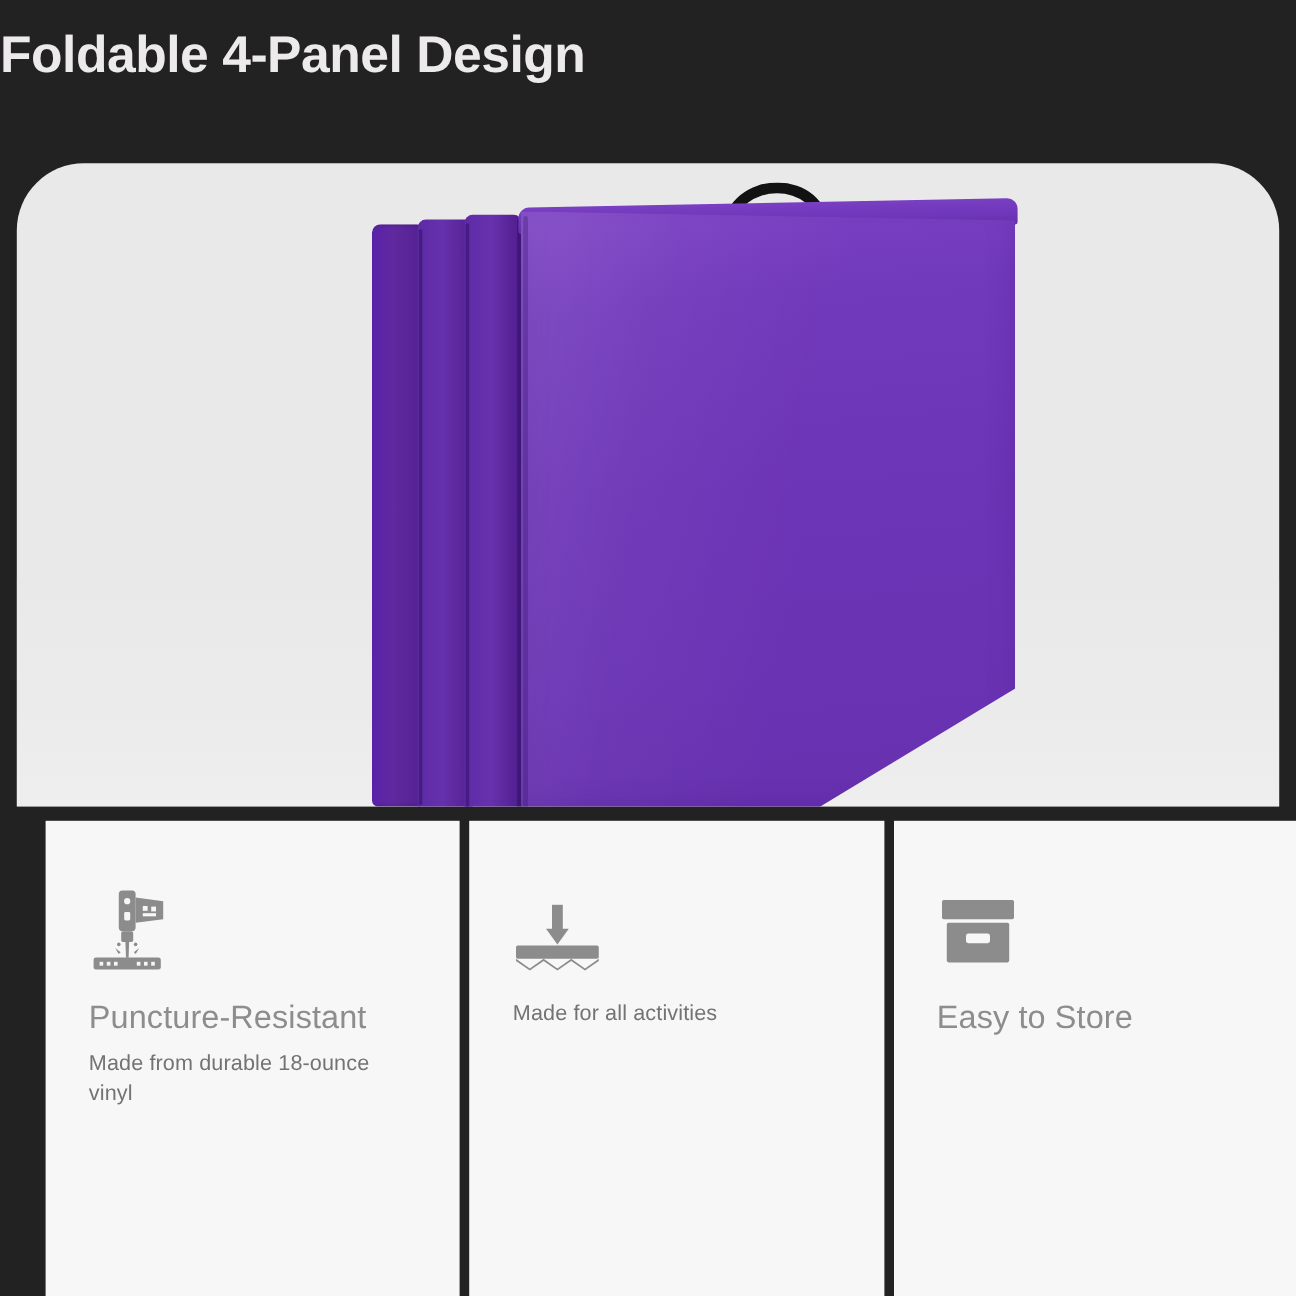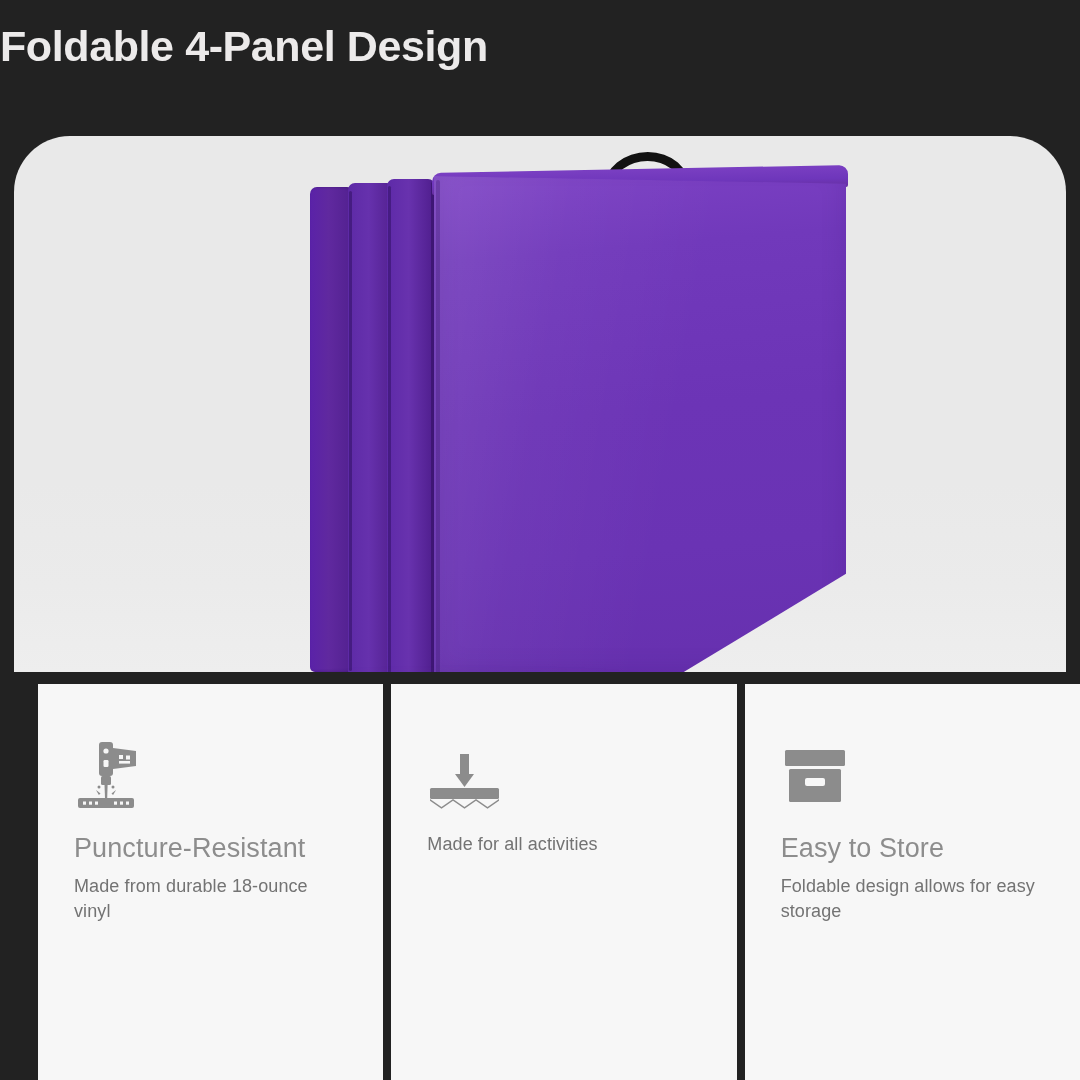--- a/index.html
+++ b/index.html
@@ -321,17 +321,16 @@
       <div class="card-icon">
         <svg width="78" height="70" viewBox="0 0 78 70" xmlns="http://www.w3.org/2000/svg">
           <g class="icon-gray">
             <rect x="4" y="10" width="60" height="16" rx="1.5"></rect>
             <rect x="8" y="29" width="52" height="33" rx="1.5"></rect>
             <rect x="24" y="38" width="20" height="8" rx="2" fill="#f7f7f7"></rect>
           </g>
         </svg>
       </div>
       <h2 class="card-title">Easy to Store</h2>
-      <p class="card-desc">Foldable design allows for easy storage</p>
     </div>
 
   </div>
 </div>
 
 </body></html>

